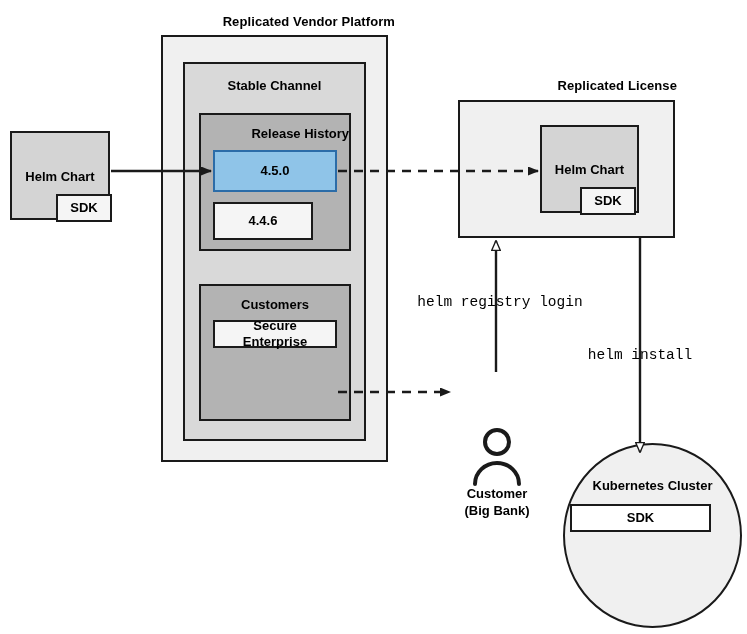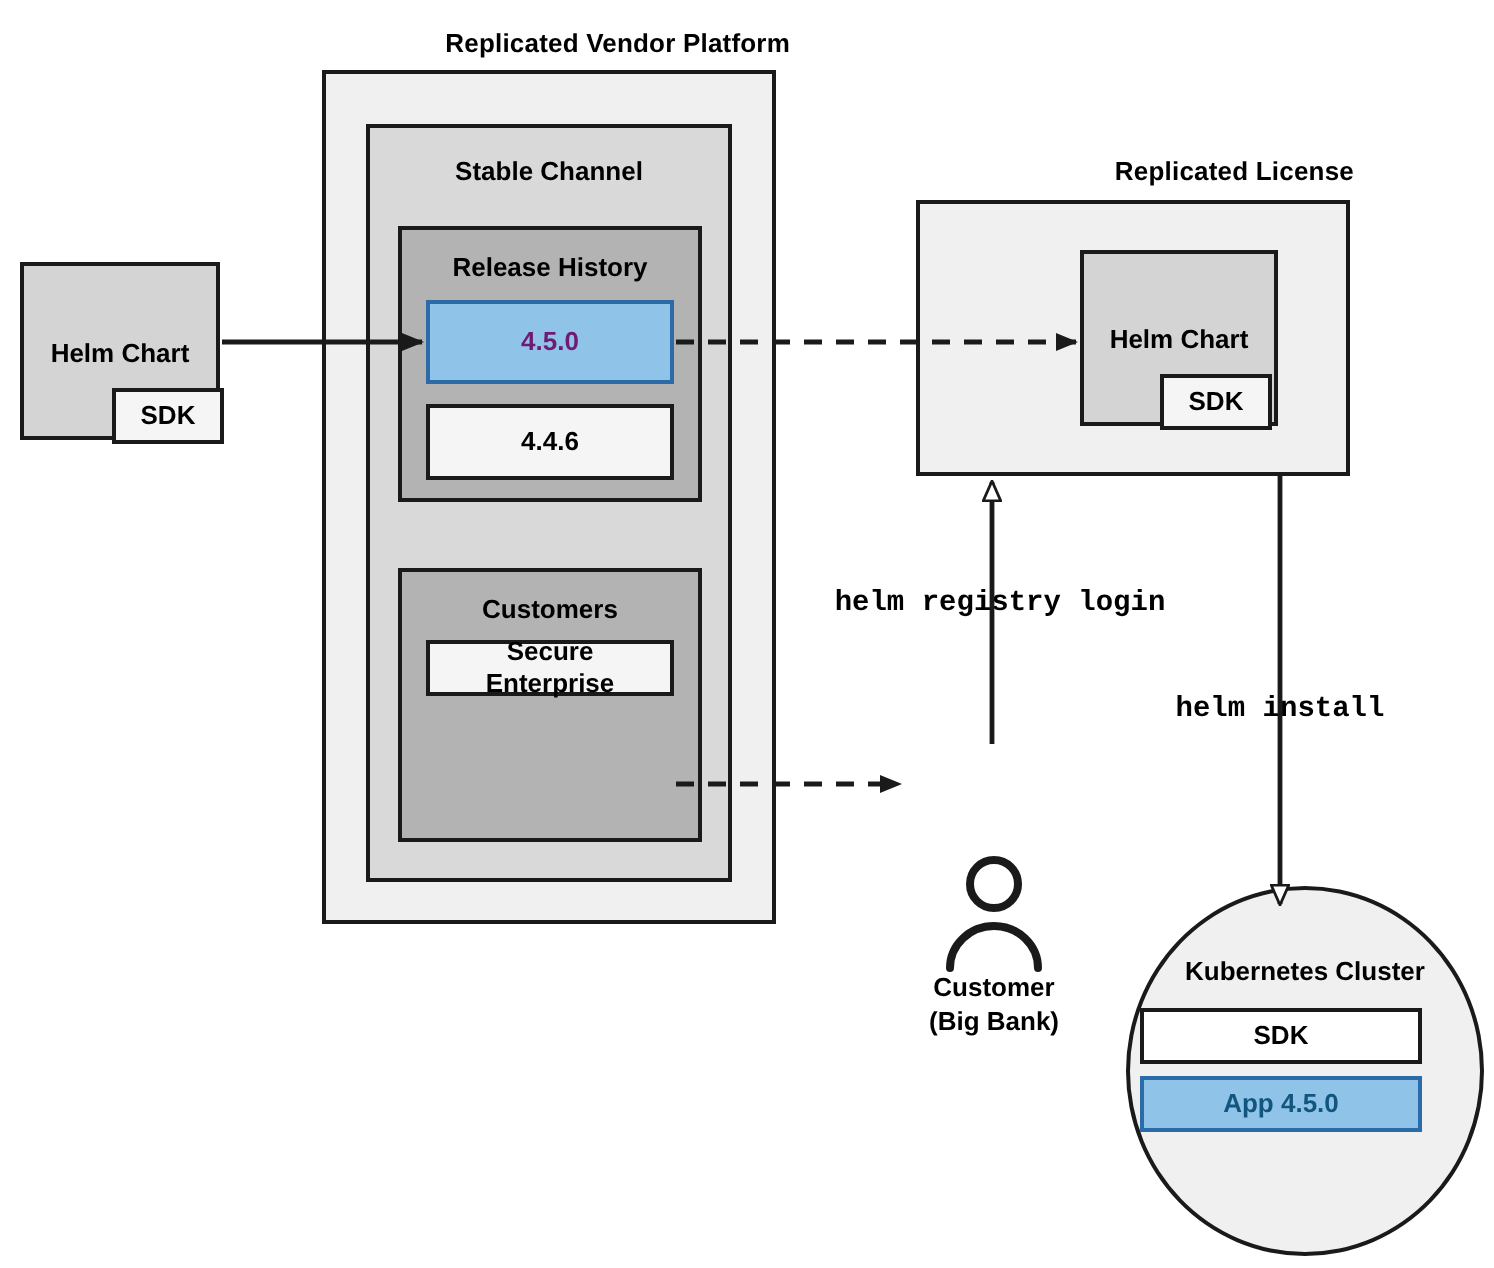--- a/index.html
+++ b/index.html
@@ -7,21 +7,21 @@
        font-family:"Liberation Sans",sans-serif;color:#000000;}
   .stage{position:absolute;inset:0;}
   .lbl{position:absolute;font-weight:bold;font-size:13px;letter-spacing:.1px;
        text-align:right;white-space:pre;line-height:1.25;}
   .box{position:absolute;box-sizing:border-box;border:2px solid #1a1a1a;
        display:flex;align-items:center;justify-content:center;text-align:center;
        font-weight:bold;font-size:13px;line-height:1.25;white-space:pre-line;}
   .title-in{position:absolute;left:0;right:0;text-align:center;font-weight:bold;
             font-size:13px;}
   .mono{position:absolute;font-family:"Liberation Mono",monospace;
-        font-size:14.5px;font-weight:bold;white-space:pre;text-align:center;}
+        font-size:14.5px;font-weight:normal;white-space:pre;text-align:center;}
   svg.wires{position:absolute;left:0;top:0;width:747px;height:634px;
             overflow:visible;pointer-events:none;}
   .cap{position:absolute;text-align:center;font-weight:bold;font-size:13px;
        line-height:1.3;white-space:pre-line;}
 </style>
 </head>
 <body>
 
 <div class="stage">
 
@@ -39,25 +39,25 @@
   <div class="box" style="left:161px;top:35px;width:227px;height:427px;
        background:#f0f0f0;display:block;"></div>
 
   <div class="box" style="left:183px;top:62px;width:183px;height:379px;
        background:#d9d9d9;display:block;">
     <div class="title-in" style="top:14px;">Stable Channel</div>
   </div>
 
   <div class="box" style="left:199px;top:113px;width:152px;height:138px;
        background:#b3b3b3;display:block;">
-    <div class="title-in" style="top:11px;">Release History</div>
+    <div class="title-in" style="top:11px;text-align:right;">Release History</div>
   </div>
   <div class="box" style="left:213px;top:150px;width:124px;height:42px;
-       background:#8fc4e8;border-color:#2b6ca8;color:#701a75;">4.5.0</div>
-  <div class="box" style="left:213px;top:202px;width:124px;height:38px;
+       background:#8fc4e8;border-color:#2b6ca8;color:#000000;">4.5.0</div>
+  <div class="box" style="left:213px;top:202px;width:100px;height:38px;
        background:#f5f5f5;">4.4.6</div>
 
   <div class="box" style="left:199px;top:284px;width:152px;height:137px;
        background:#b3b3b3;display:block;">
     <div class="title-in" style="top:11px;">Customers</div>
   </div>
   <div class="box" style="left:213px;top:320px;width:124px;height:28px;
        background:#f5f5f5;">Secure
 Enterprise</div>
 
@@ -76,22 +76,20 @@
     <path d="M8 56 a22 21 0 0 1 44 0" fill="none" stroke="#1a1a1a" stroke-width="4" stroke-linecap="round"></path>
   </svg>
   <div class="cap" style="left:432px;top:486px;width:130px;">Customer
 (Big Bank)</div>
 
   <div style="position:absolute;left:563px;top:443px;width:179px;height:185px;
        border:2px solid #1a1a1a;border-radius:50%;background:#f0f0f0;box-sizing:border-box;"></div>
   <div class="title-in" style="left:563px;width:179px;top:478px;">Kubernetes Cluster</div>
   <div class="box" style="left:570px;top:504px;width:141px;height:28px;
        background:#ffffff;">SDK</div>
-  <div class="box" style="left:570px;top:538px;width:141px;height:28px;
-       background:#8fc4e8;border-color:#2b6ca8;color:#12567f;">App 4.5.0</div>
 
   <div class="mono" style="left:385px;top:294px;width:230px;">helm registry login</div>
   <div class="mono" style="left:562px;top:347px;width:156px;">helm install</div>
 
   <svg class="wires">
     <defs>
       <marker id="solidHead" markerWidth="11" markerHeight="9" refX="10" refY="4.5" orient="auto" markerUnits="userSpaceOnUse">
         <path d="M0,0 L11,4.5 L0,9 z" fill="#1a1a1a"></path>
       </marker>
       <marker id="openHead" markerWidth="11" markerHeight="10" refX="10" refY="5" orient="auto" markerUnits="userSpaceOnUse">

